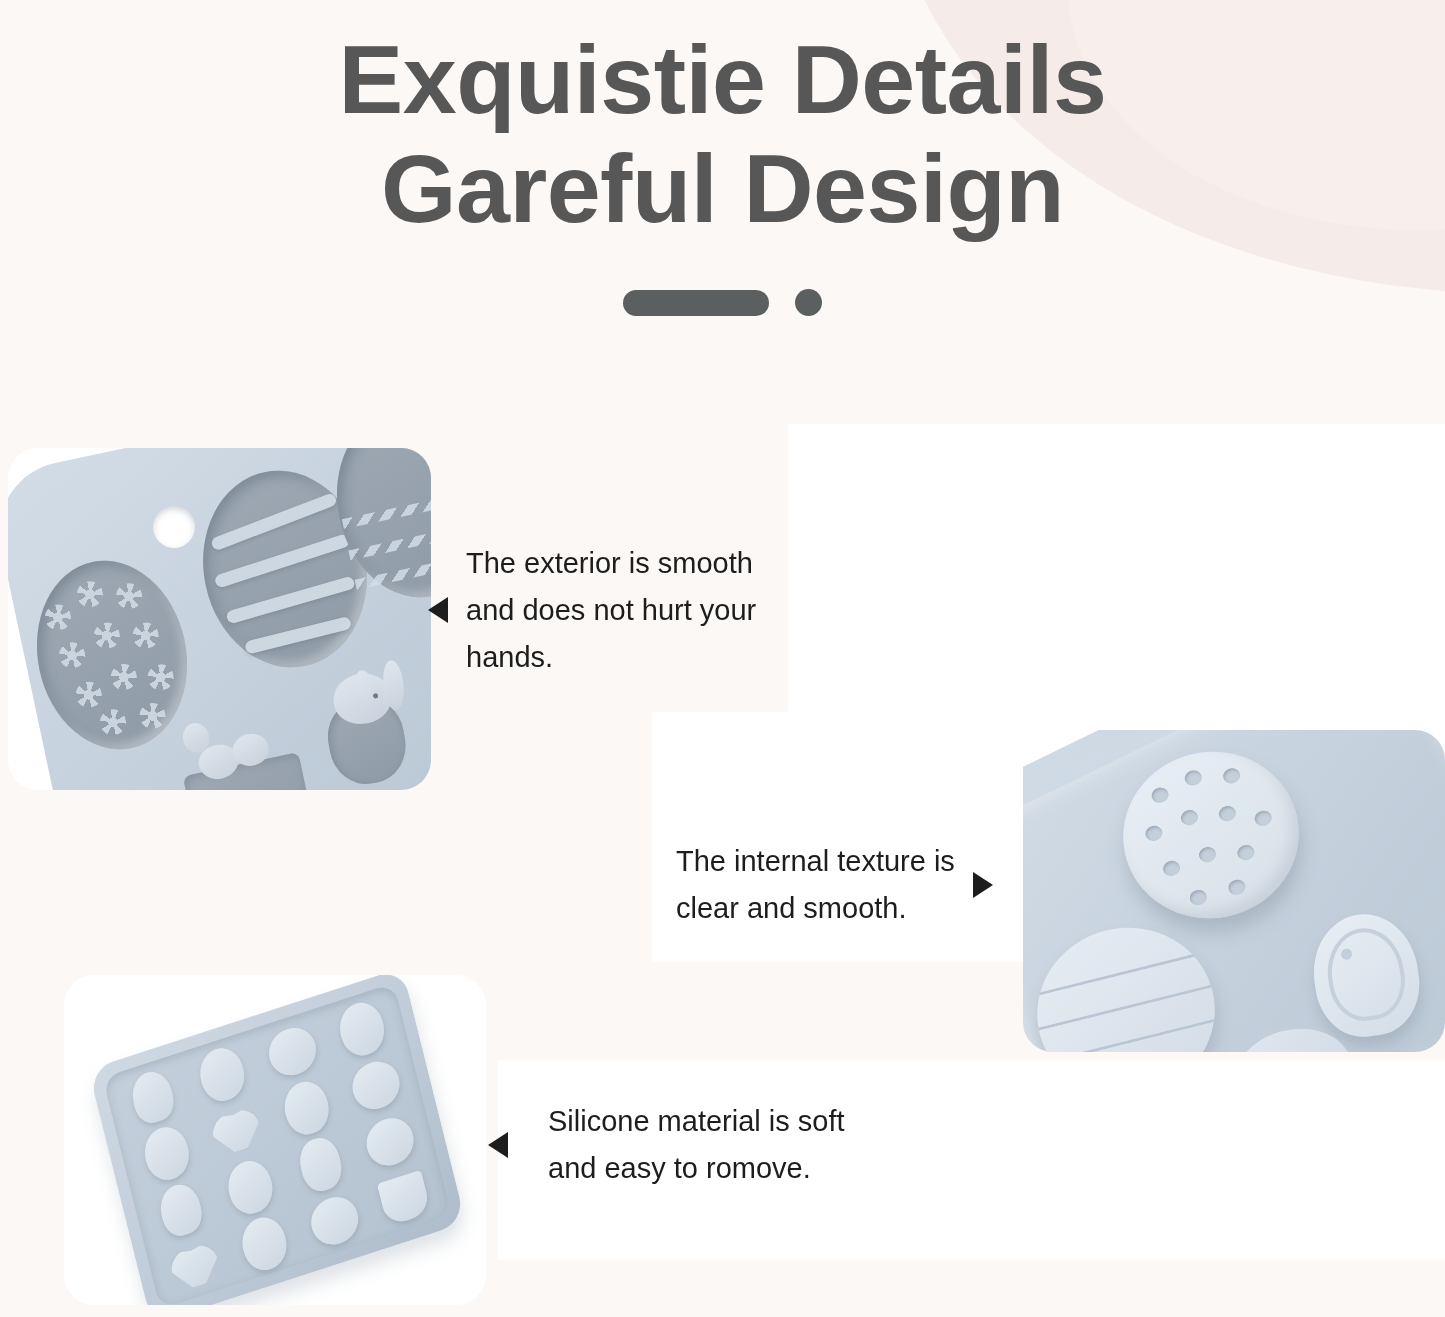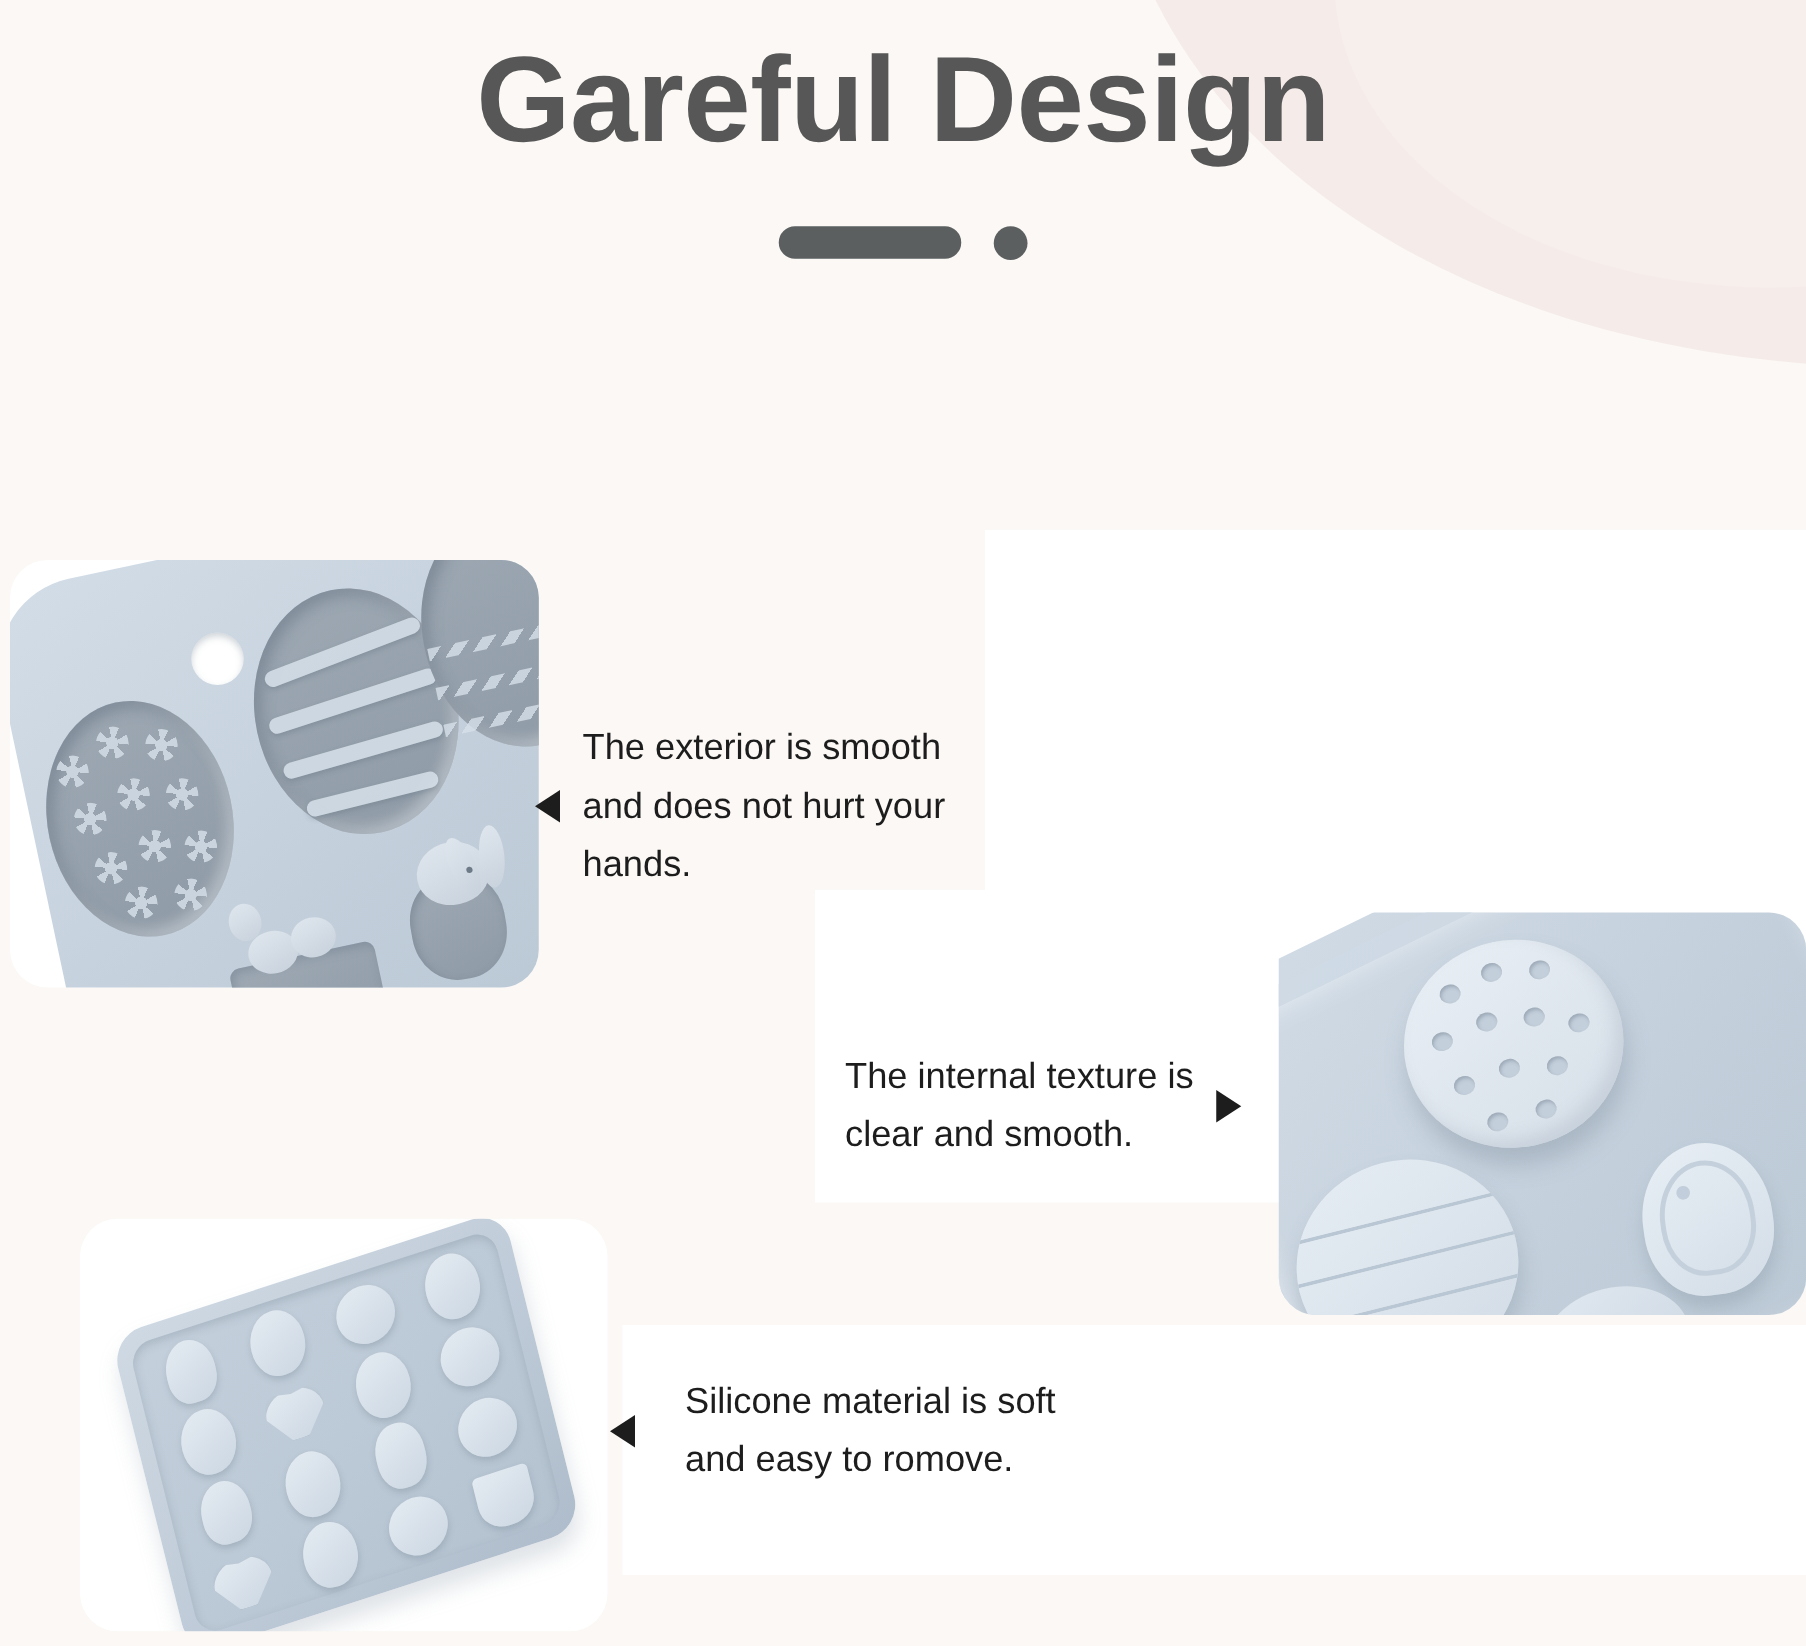--- a/index.html
+++ b/index.html
@@ -371,36 +371,37 @@
     border-top: 13px solid transparent;
     border-bottom: 13px solid transparent;
     border-right: 20px solid #1d1d1d;
   }
   .tri.right {
     border-top: 13px solid transparent;
     border-bottom: 13px solid transparent;
     border-left: 20px solid #1d1d1d;
   }
 
-  .callout.c1 { left: 428px;  top: 575px;  }
+  .callout.c1 { left: 428px;  top: 540px;  }
   .callout.c2 { left: 676px;  top: 838px; justify-content: center;  }
   .callout.c3 { left: 488px;  top: 1098px; gap: 40px; }
 </style>
 </head>
 <body>
 
 <div class="bg-root">
   <div class="bg-blob-topright"></div>
   <div class="bg-blob-topright2"></div>
   <div class="white-panel p1"></div>
   <div class="white-panel p2"></div>
   <div class="white-panel p3"></div>
 </div>
 
 <div class="header">
+  <div class="title-line">Exquistie Details</div>
   <div class="title-line">Gareful Design</div>
   <div class="divider">
     <div class="divider-bar"></div>
     <div class="divider-dot"></div>
   </div>
 </div>
 
 <div class="photo-card card1">
   <div class="photo-inner">
     <div class="p1-tray sil-body"></div>

